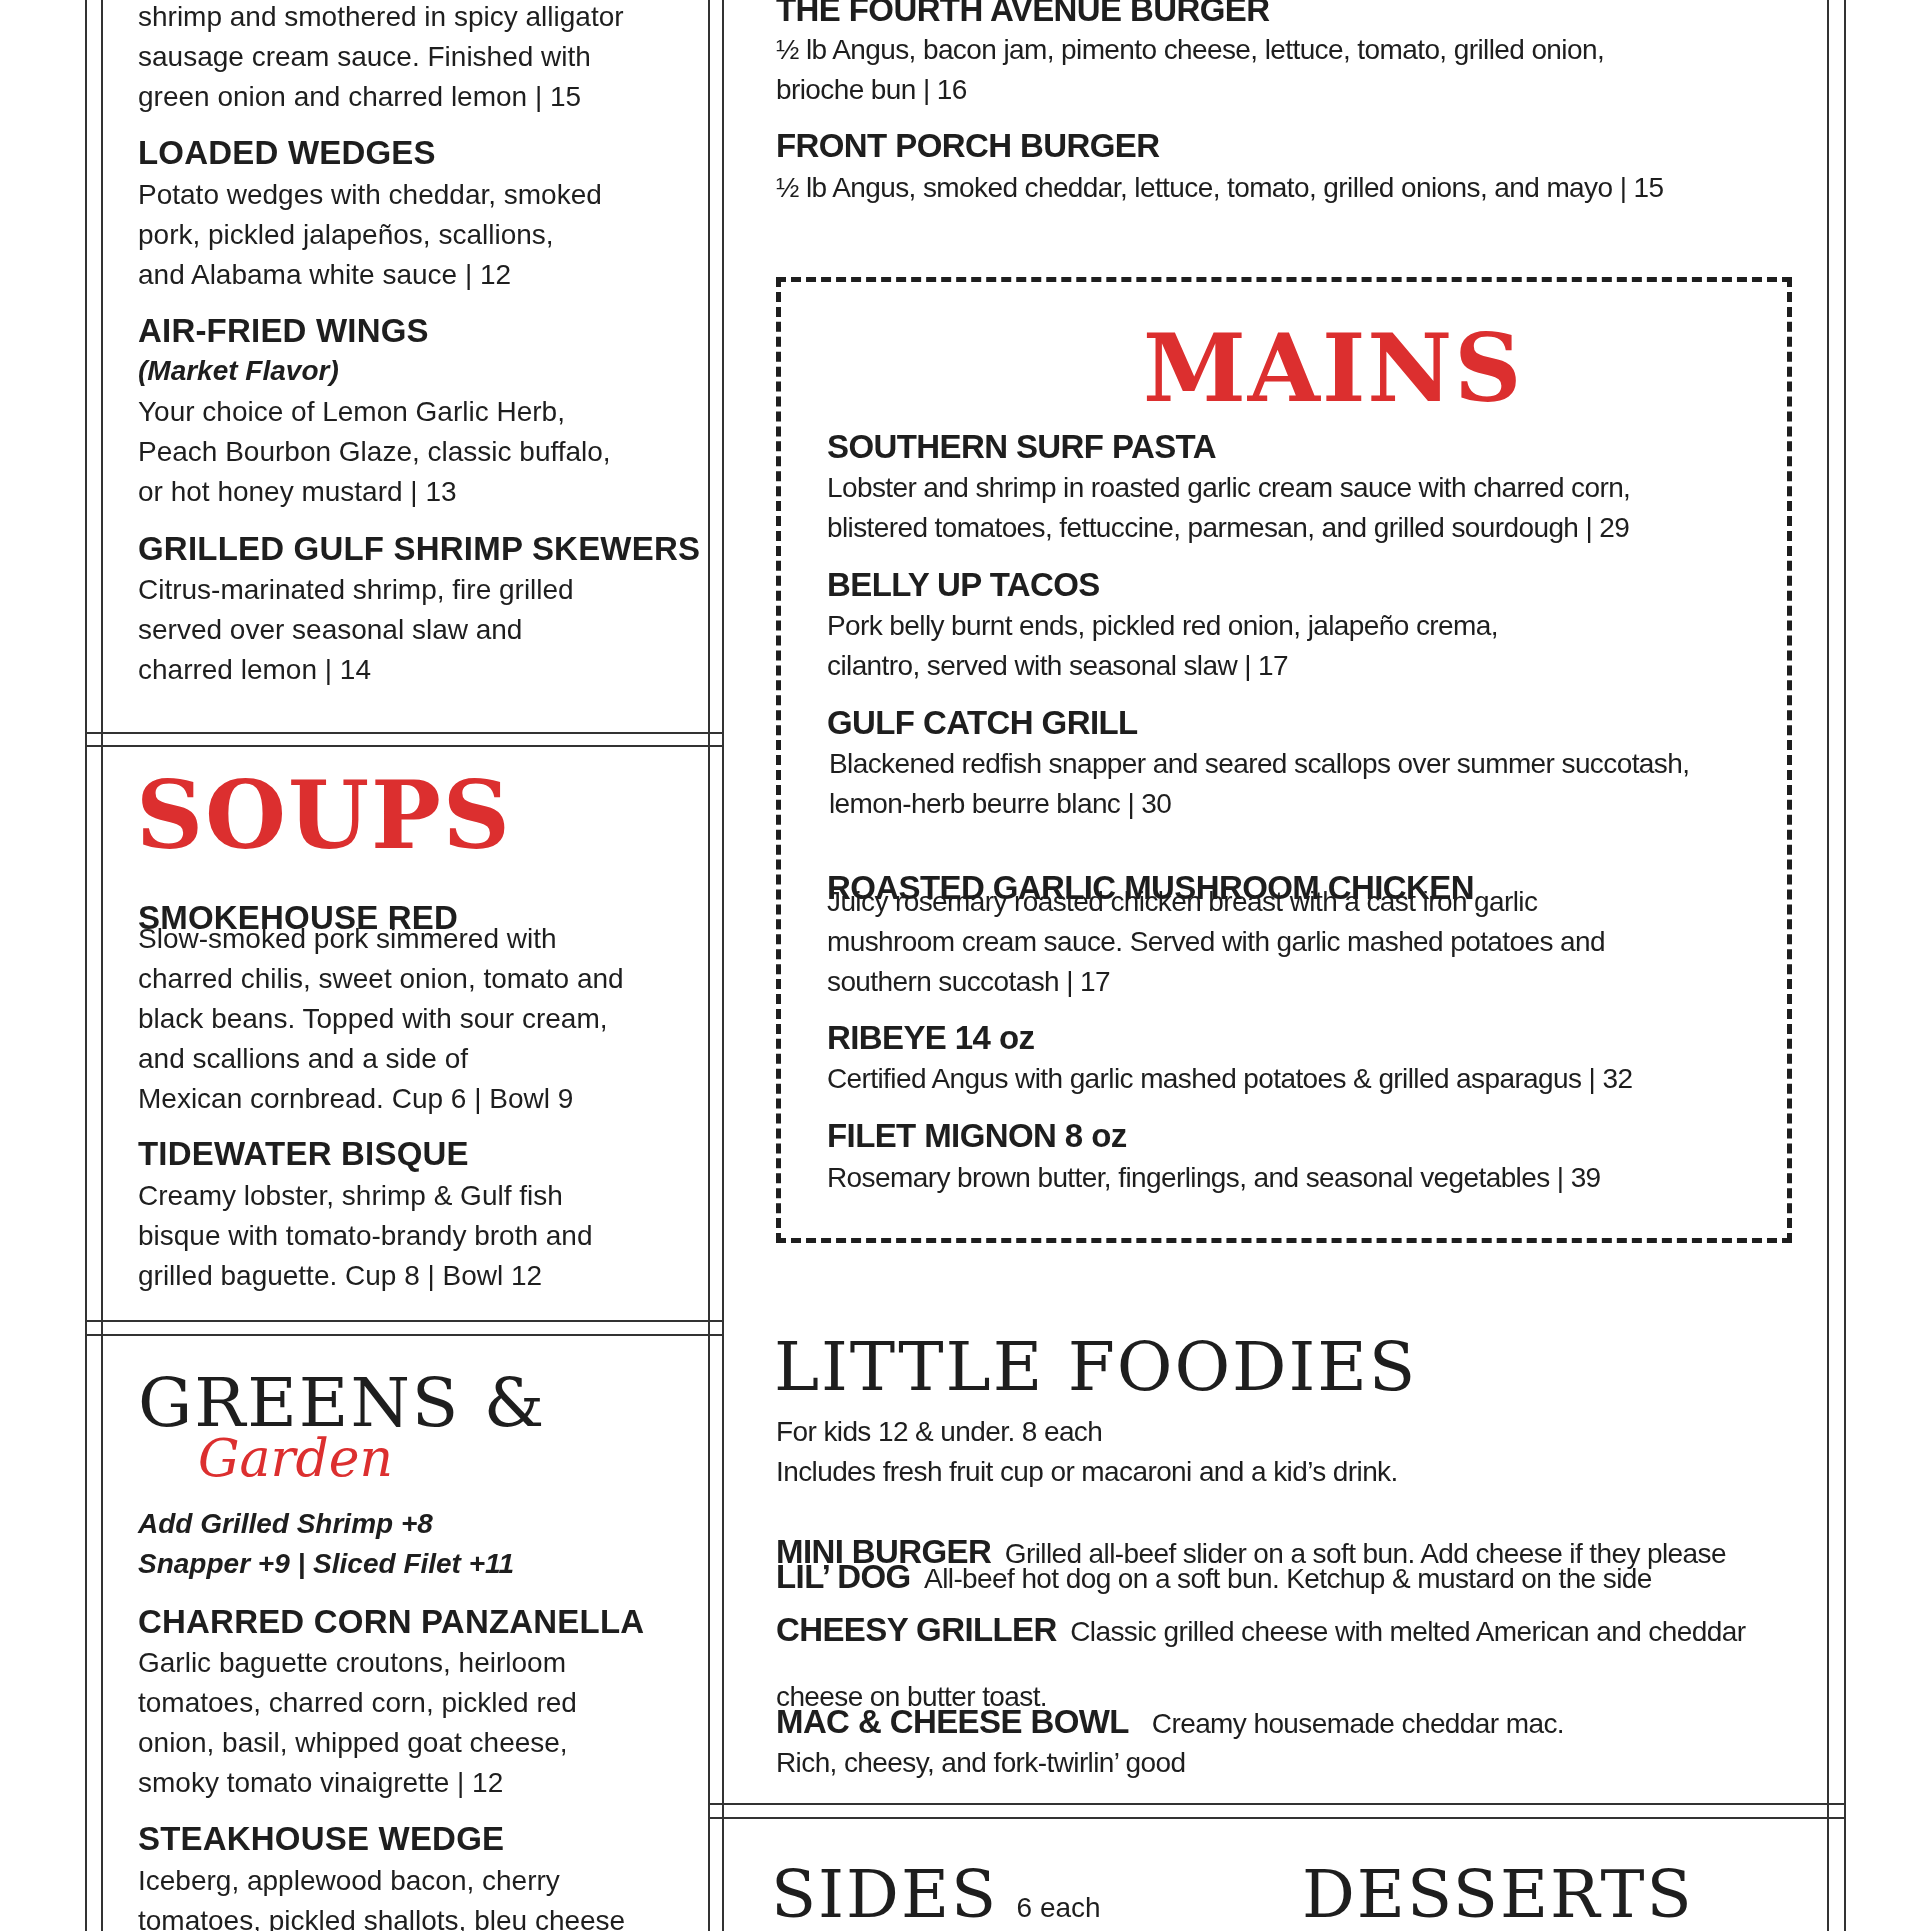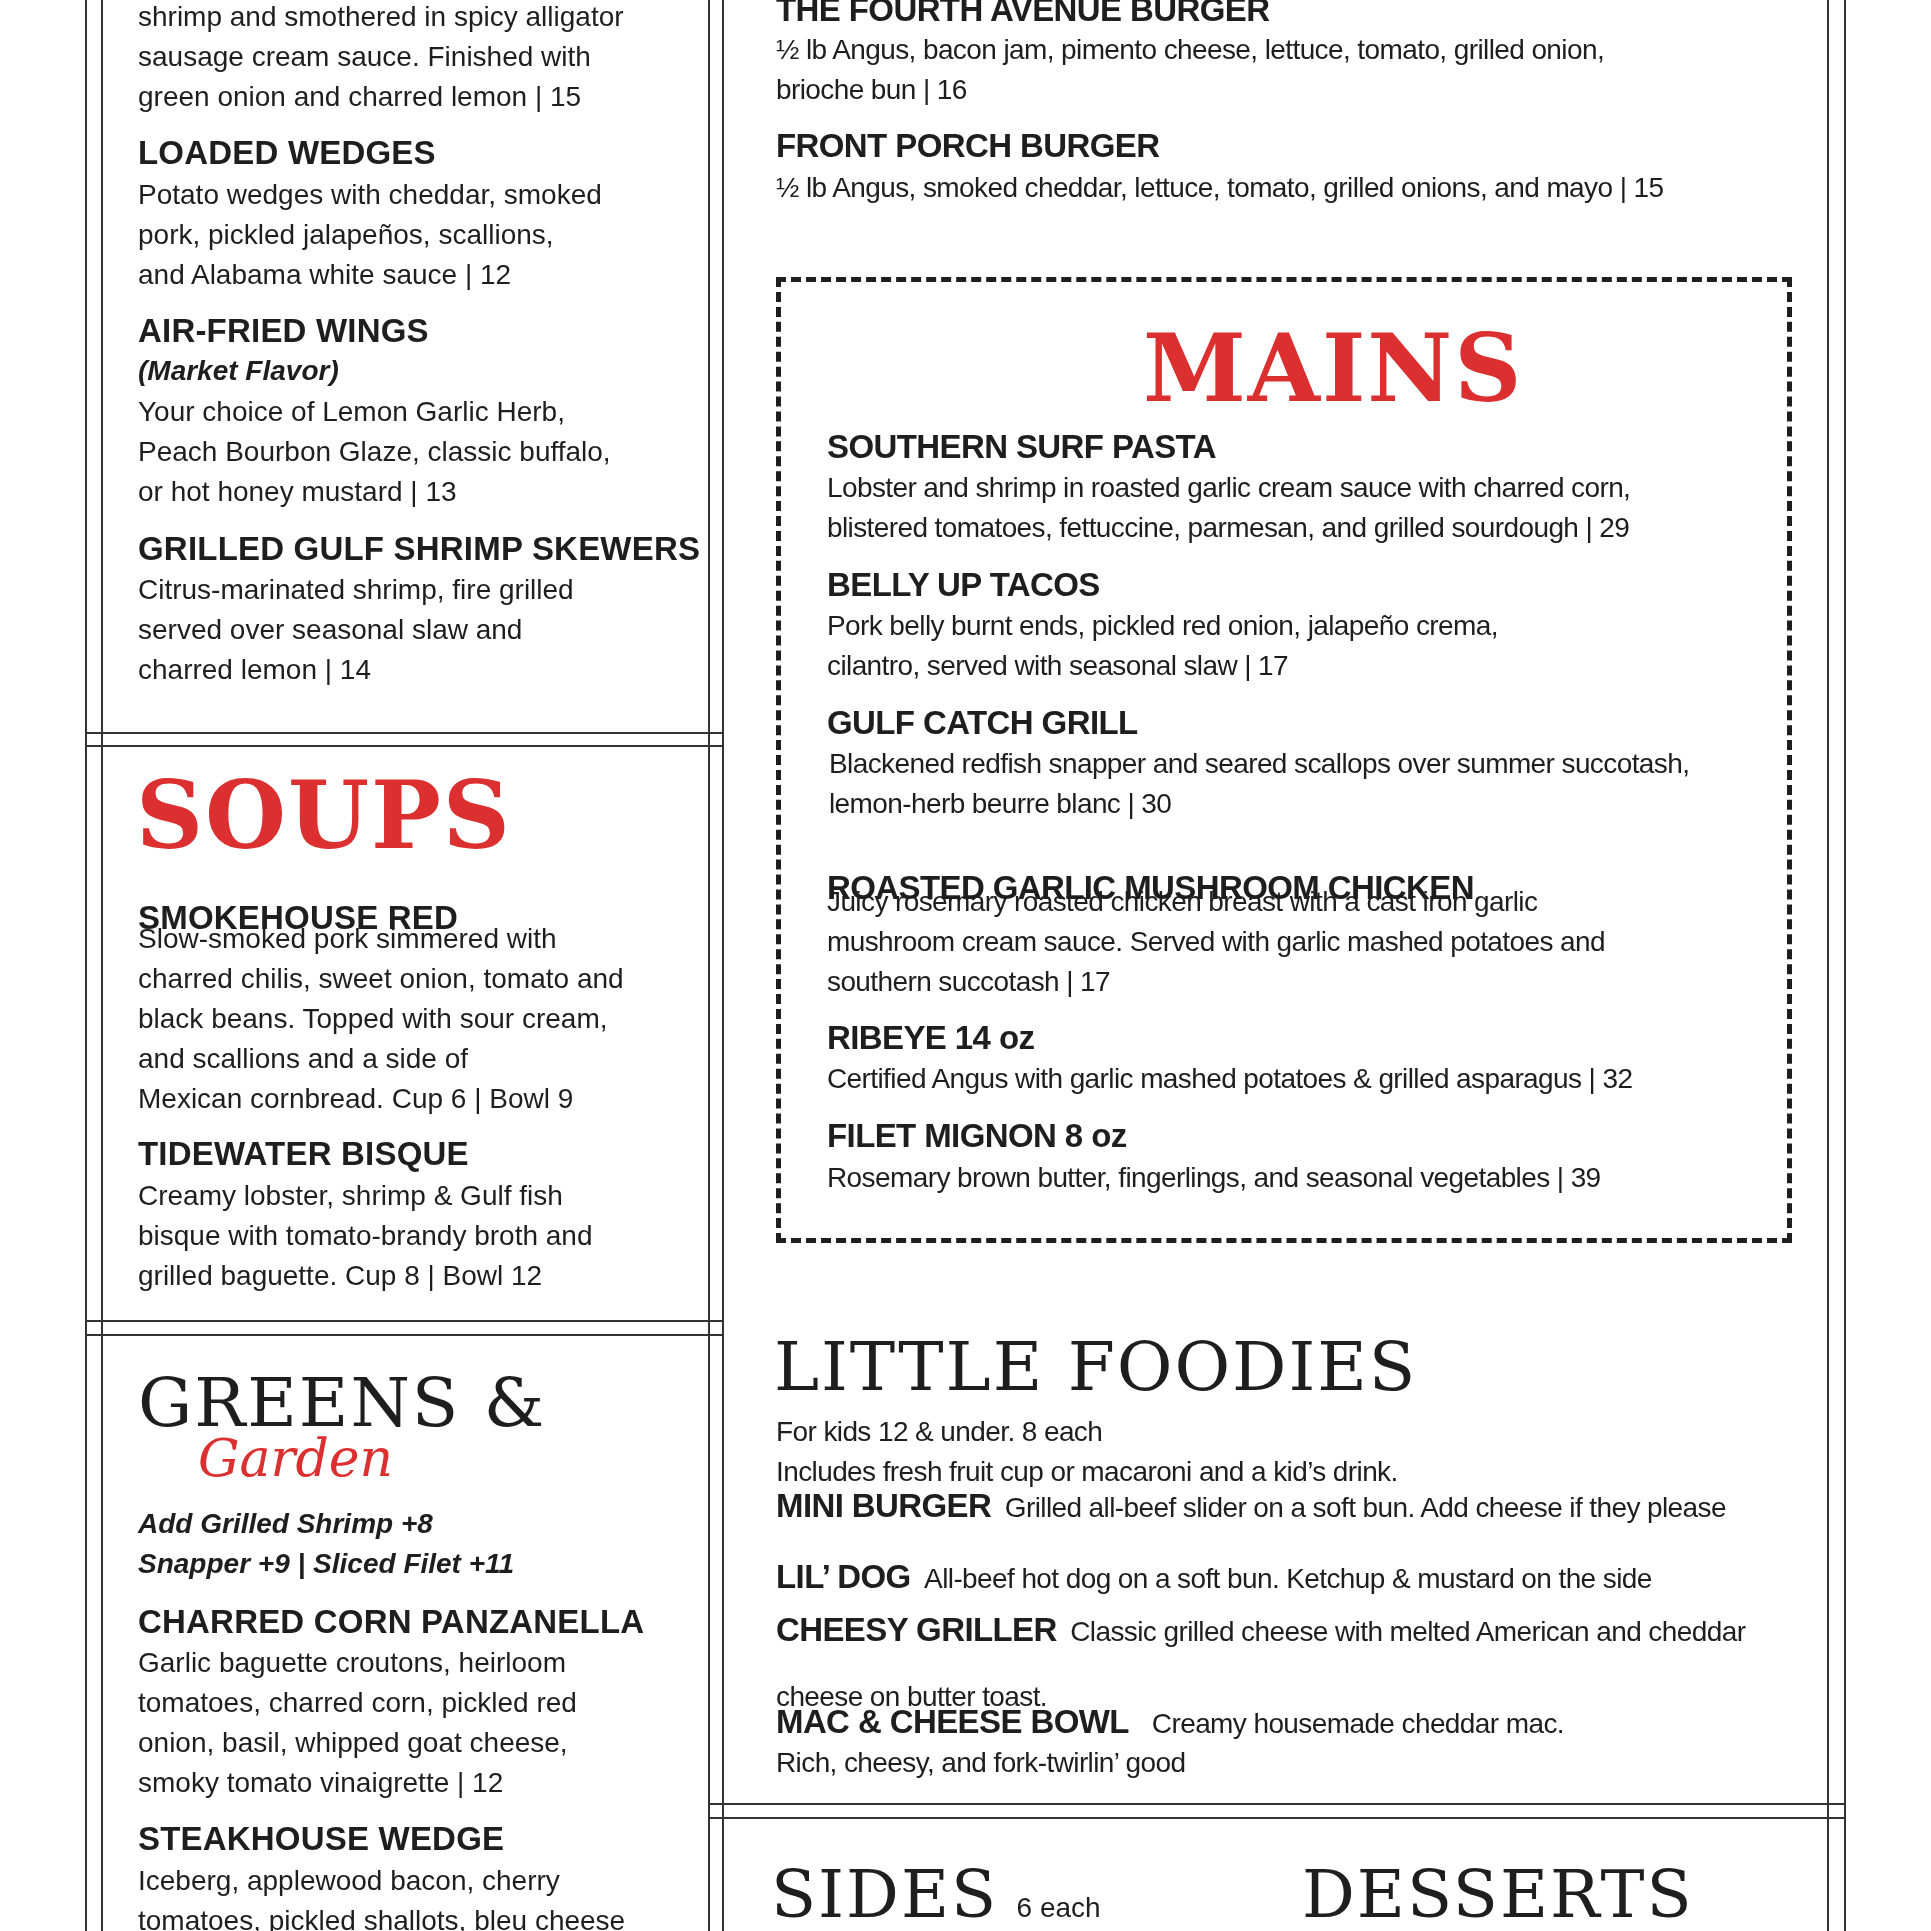--- a/index.html
+++ b/index.html
@@ -141,21 +141,21 @@
   <div class="item-title condensed" style="left:827px; top:1116px;">FILET MIGNON 8 oz</div>
   <div class="item-desc condensed" style="left:827px; top:1158px;">Rosemary brown butter, fingerlings, and seasonal vegetables  |  39</div>
 </section>
 
 <section>
   <div class="section-dark slab" style="left:774px; top:1333px;">LITTLE FOODIES</div>
 
   <div class="item-desc condensed" style="left:776px; top:1412px;">For kids 12 &amp; under.  8 each</div>
   <div class="item-desc condensed" style="left:776px; top:1452px;">Includes fresh fruit cup or macaroni and a kid’s drink.</div>
 
-  <div class="kid-row condensed" style="left:776px; top:1486px;">
+  <div class="kid-row condensed" style="left:776px; top:1532px;">
     <span class="kname">MINI BURGER</span><span>Grilled all-beef slider on a soft bun.  Add cheese if they please</span>
   </div>
 
   <div class="kid-row condensed" style="left:776px; top:1557px;">
     <span class="kname">LIL’ DOG</span><span>All-beef hot dog on a soft bun. Ketchup &amp; mustard on the side</span>
   </div>
 
   <div class="kid-row condensed" style="left:776px; top:1610px;">
     <span class="kname">CHEESY GRILLER</span><span>Classic grilled cheese with melted American and cheddar</span>
   </div>

